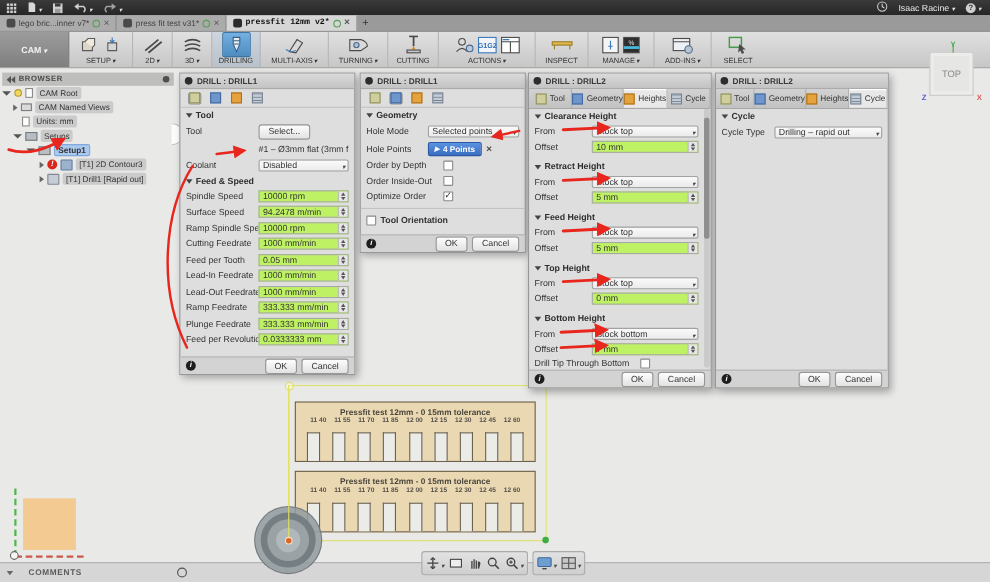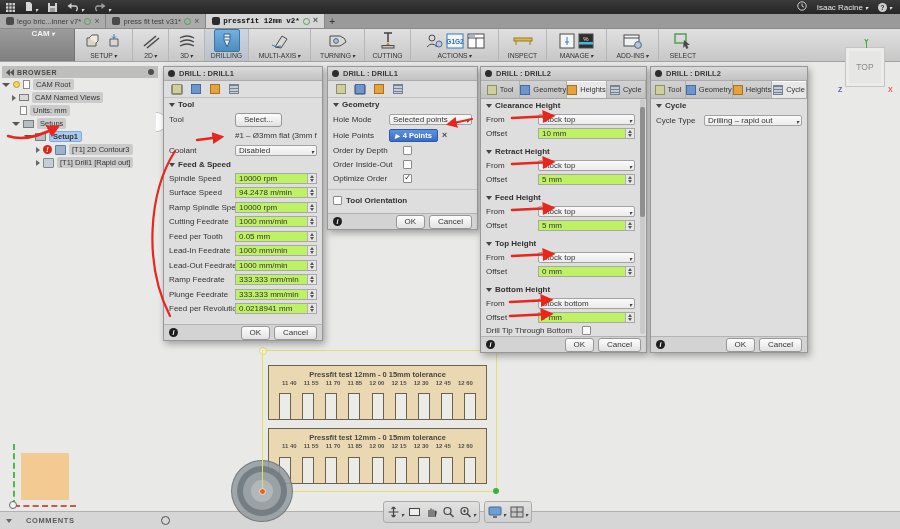--- a/index.html
+++ b/index.html
@@ -20,21 +20,21 @@
   .dtab-doc.active{background:#d6d6d6;font-weight:bold;color:#111;font-family:Liberation Mono, monospace;}
   .flogo{width:8px;height:8px;border-radius:2px;background:#4a4a4a;flex:0 0 auto;}
   .dtab-doc.active .flogo{background:#2c2c2c;}
   .tsync{width:5px;height:5px;border:1px solid #53a153;border-radius:50%;flex:0 0 auto;}
   .tclose{color:#555;font-size:9px;line-height:1;flex:0 0 auto;}
   .tclose::after{content:"×";}
   .newtab{width:14px;display:flex;align-items:center;justify-content:center;color:#333;font-size:10px;}
   .newtab::after{content:"+";}
   
   #ribbon{position:absolute;left:0;top:29px;width:900px;height:33px;background:linear-gradient(#e0e0e0,#c7c7c7);border-bottom:1px solid #a2a2a2;box-sizing:border-box;display:flex;align-items:stretch;}
-  #cam-btn{width:62px;background:linear-gradient(#9c9c9c,#7f7f7f);color:#f2f2f2;font-size:8px;font-weight:bold;display:flex;justify-content:center;gap:2px;border-right:1px solid #747474;padding-left:12px;}
+  #cam-btn{width:62px;background:linear-gradient(#9c9c9c,#7f7f7f);color:#f2f2f2;font-size:8px;font-weight:bold;display:flex;align-items:center;justify-content:center;gap:2px;border-right:1px solid #747474;}
   .rgrp{display:flex;flex-direction:column;align-items:center;justify-content:flex-start;border-right:1px solid #b6b6b6;padding:2px 3px 1px 3px;box-sizing:border-box;}
   .rico{height:19px;display:flex;align-items:center;justify-content:center;gap:3px;}
   .rlbl{height:10px;display:flex;align-items:center;gap:1px;font-size:6.8px;color:#333;white-space:nowrap;}
   .icosq{display:flex;align-items:center;justify-content:center;}
   .drill-tile{width:24px;height:21px;background:linear-gradient(#74b0e0,#4e8cc0);border:1px solid #3c74a4;border-radius:2px;display:flex;align-items:center;justify-content:center;}
   
   #browser{position:absolute;left:2px;top:66px;width:156px;}
   .bhdr{height:12px;background:rgba(186,186,186,.92);display:flex;align-items:center;padding:0 4px;font-size:7px;font-weight:bold;color:#4a4a4a;letter-spacing:.5px;}
   .bhdr .sp{margin-left:auto;display:flex;gap:3px;align-items:center;}
   .bdot{width:6px;height:6px;border-radius:50%;background:#4f4f4f;}
@@ -672,21 +672,21 @@
           <span>333.333 mm/min</span>
           <span class="stp">
             <i class="up"></i>
             <i class="dn"></i>
           </span>
         </span>
       </div>
     <div class="drow" style="height:14.5px;">
         <span class="lb">Feed per Revolution</span>
         <span class="inp">
-          <span>0.0218941 mm</span>
+          <span>0.0333333 mm</span>
           <span class="stp">
             <i class="up"></i>
             <i class="dn"></i>
           </span>
         </span>
       </div>
 
     <div class="dft">
       <i class="info"></i>
         <span class="spacer"></span>

